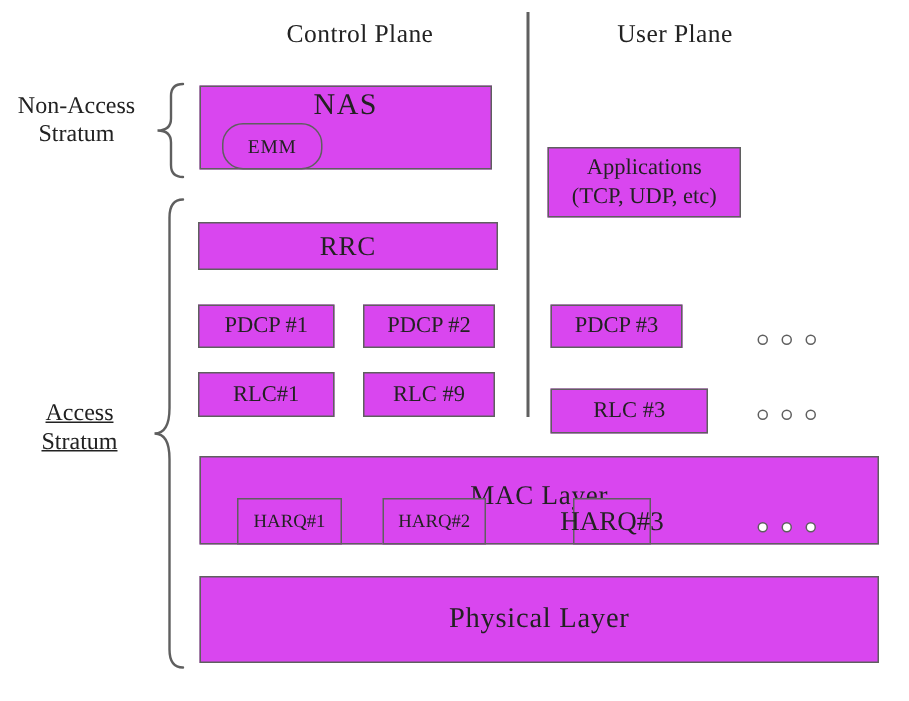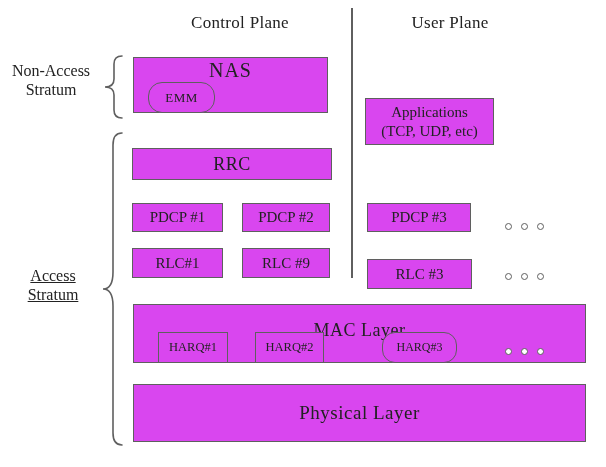--- a/index.html
+++ b/index.html
@@ -22,28 +22,28 @@
     position:absolute;box-sizing:border-box;border:1.5px solid #5f5f5f;background:#d946ef;
     display:flex;align-items:center;justify-content:center;text-align:right;
   }
   #nas-box{left:133px;top:57px;width:195px;height:56px;align-items:flex-start;font-size:20px;padding-top:1px;letter-spacing:1px;}
   #emm-box{left:148px;top:82px;width:67px;height:31px;font-size:13px;letter-spacing:.5px;border-radius:14px;}
   #ecm-box{left:237px;top:82px;width:66px;height:31px;font-size:13px;letter-spacing:.5px;}
   #applications-box{left:365px;top:98px;width:129px;height:47px;font-size:15px;line-height:19px;flex-direction:column;}
   #rrc-box{left:132px;top:148px;width:200px;height:32px;font-size:18px;letter-spacing:.5px;}
   #pdcp1-box{left:132px;top:203px;width:91px;height:29px;font-size:15px;}
   #pdcp2-box{left:242px;top:203px;width:88px;height:29px;font-size:15px;}
-  #pdcp3-box{left:367px;top:203px;width:104px;height:29px;font-size:15px;}
+  #pdcp3-box{left:367px;top:203px;width:88px;height:29px;font-size:15px;}
   #rlc1-box{left:132px;top:248px;width:91px;height:30px;font-size:15px;}
   #rlc2-box{left:242px;top:248px;width:88px;height:30px;font-size:15px;}
   #rlc3-box{left:367px;top:259px;width:105px;height:30px;font-size:15px;}
   #mac-box{left:133px;top:304px;width:453px;height:59px;align-items:flex-start;font-size:18px;padding-top:15px;letter-spacing:.5px;}
   #harq1-box{left:158px;top:332px;width:70px;height:31px;font-size:12.5px;}
   #harq2-box{left:255px;top:332px;width:69px;height:31px;font-size:12.5px;}
-  #harq3-box{left:382px;top:332px;width:75px;height:31px;font-size:12px;border-radius:13px;}
+  #harq3-box{left:382px;top:332px;width:52px;height:31px;font-size:18px;}
   #physical-box{left:133px;top:384px;width:453px;height:58px;font-size:19px;letter-spacing:.5px;}
   .dots{position:absolute;display:flex;gap:9px;align-items:center;}
   .dot{width:5px;height:5px;border:1.5px solid #5f5f5f;border-radius:50%;background:#fff;}
   #dots-pdcp{left:505px;top:223px;}
   #dots-rlc{left:505px;top:273px;}
   #dots-harq{left:505px;top:348px;}
 </style>
 </head>
 <body>
 

